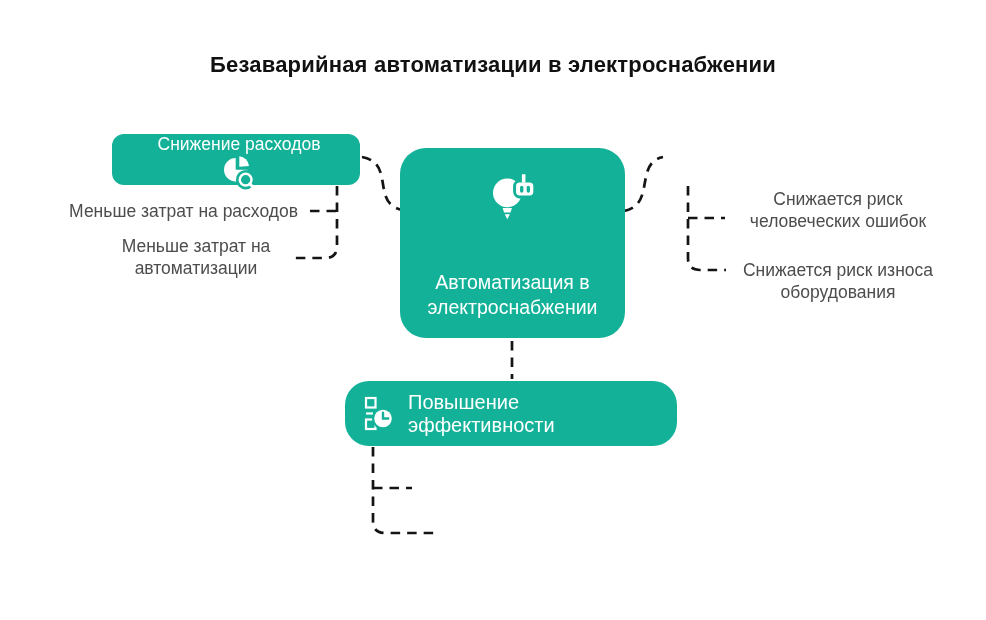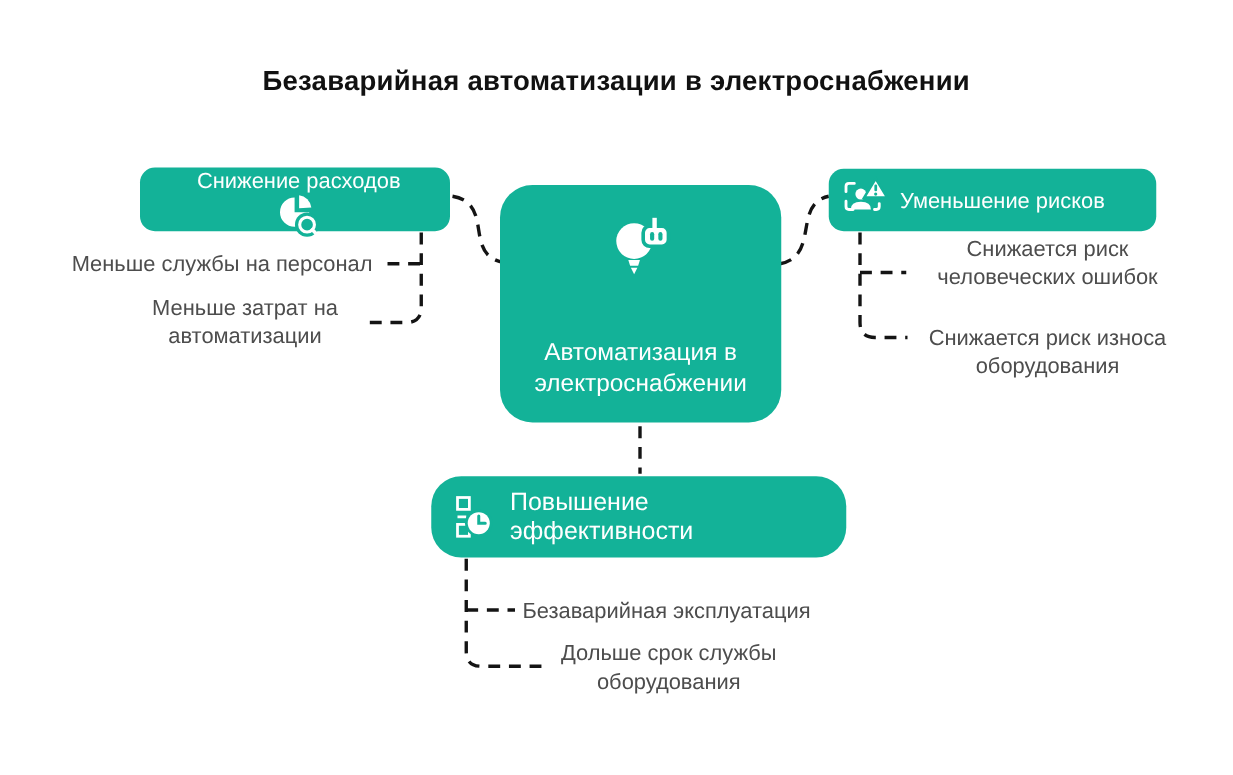--- a/index.html
+++ b/index.html
@@ -95,52 +95,35 @@
       <svg width="38" height="38" viewBox="0 0 40 40">
         <path class="fw" d="M16.5 3.2 A12.3 12.3 0 1 0 28.8 15.5 L16.5 15.5 Z"></path>
         <path class="fw" d="M20.3 1.2 A11.8 11.8 0 0 1 30.6 11.5 L20.3 12.3 Z"></path>
         <circle class="ft" cx="27" cy="26" r="10.2"></circle>
         <circle class="sw" cx="27" cy="26" r="6.2" stroke-width="2.6"></circle>
         <line x1="31.4" y1="30.4" x2="36.6" y2="35.6" stroke="#ffffff" stroke-width="3" stroke-linecap="round"></line>
       </svg>
     </span>
   </div>
 
-  <div class="node node-right">
-    <span class="icon">
-      <svg width="38" height="38" viewBox="0 0 40 40">
-        <path class="sw" stroke-width="2.4" stroke-linecap="round" d="M4 13 L4 8.5 Q4 6 6.5 6 L11 6"></path>
-        <path class="sw" stroke-width="2.4" stroke-linecap="round" d="M4 21 L4 25.5 Q4 28 6.5 28 L10 28"></path>
-        <path class="sw" stroke-width="2.4" stroke-linecap="round" d="M28 28 L29.5 28 Q32 28 32 25.5 L32 23"></path>
-        <circle class="fw" cx="16.5" cy="15" r="4.6"></circle>
-        <path class="fw" d="M8 28 Q8 21.5 16.5 21.5 Q25 21.5 25 28 Z"></path>
-        <path class="fw st" stroke-width="2.2" d="M29 2 L38.7 18 L19.3 18 Z"></path>
-        <rect class="ft" x="27.9" y="7" width="2.3" height="5.6" rx="1.1"></rect>
-        <circle class="ft" cx="29" cy="15" r="1.35"></circle>
-      </svg>
-    </span>
-    <span>Уменьшение рисков</span>
-  </div>
 
   <div class="node node-bottom">
     <span class="icon">
       <svg width="40" height="40" viewBox="0 0 40 40">
         <g class="sw" stroke-width="2.2">
           <rect x="9" y="4" width="9.5" height="9.5"></rect>
           <line x1="9" y1="19.5" x2="16" y2="19.5"></line>
           <rect x="9" y="25.5" width="9.5" height="9.5"></rect>
         </g>
         <circle class="ft" cx="26" cy="24.5" r="11"></circle>
         <circle class="fw" cx="26" cy="24.5" r="8.8"></circle>
         <path class="stn" stroke-width="2.4" stroke-linecap="round" d="M26 18.8 L26 24.5 L31.2 24.5"></path>
       </svg>
     </span>
     <span>Повышение эффективности</span>
   </div>
 
-  <div class="leaf leaf-l1">Меньше службы на персонал</div>
+  <div class="leaf leaf-l1">Меньше затрат на расходов</div>
   <div class="leaf leaf-l2">Меньше затрат на автоматизации</div>
   <div class="leaf leaf-r1">Снижается риск человеческих ошибок</div>
   <div class="leaf leaf-r2">Снижается риск износа оборудования</div>
-  <div class="leaf leaf-b1">Безаварийная эксплуатация</div>
-  <div class="leaf leaf-b2">Дольше срок службы оборудования</div>
 
 </div>
 
 </body></html>

